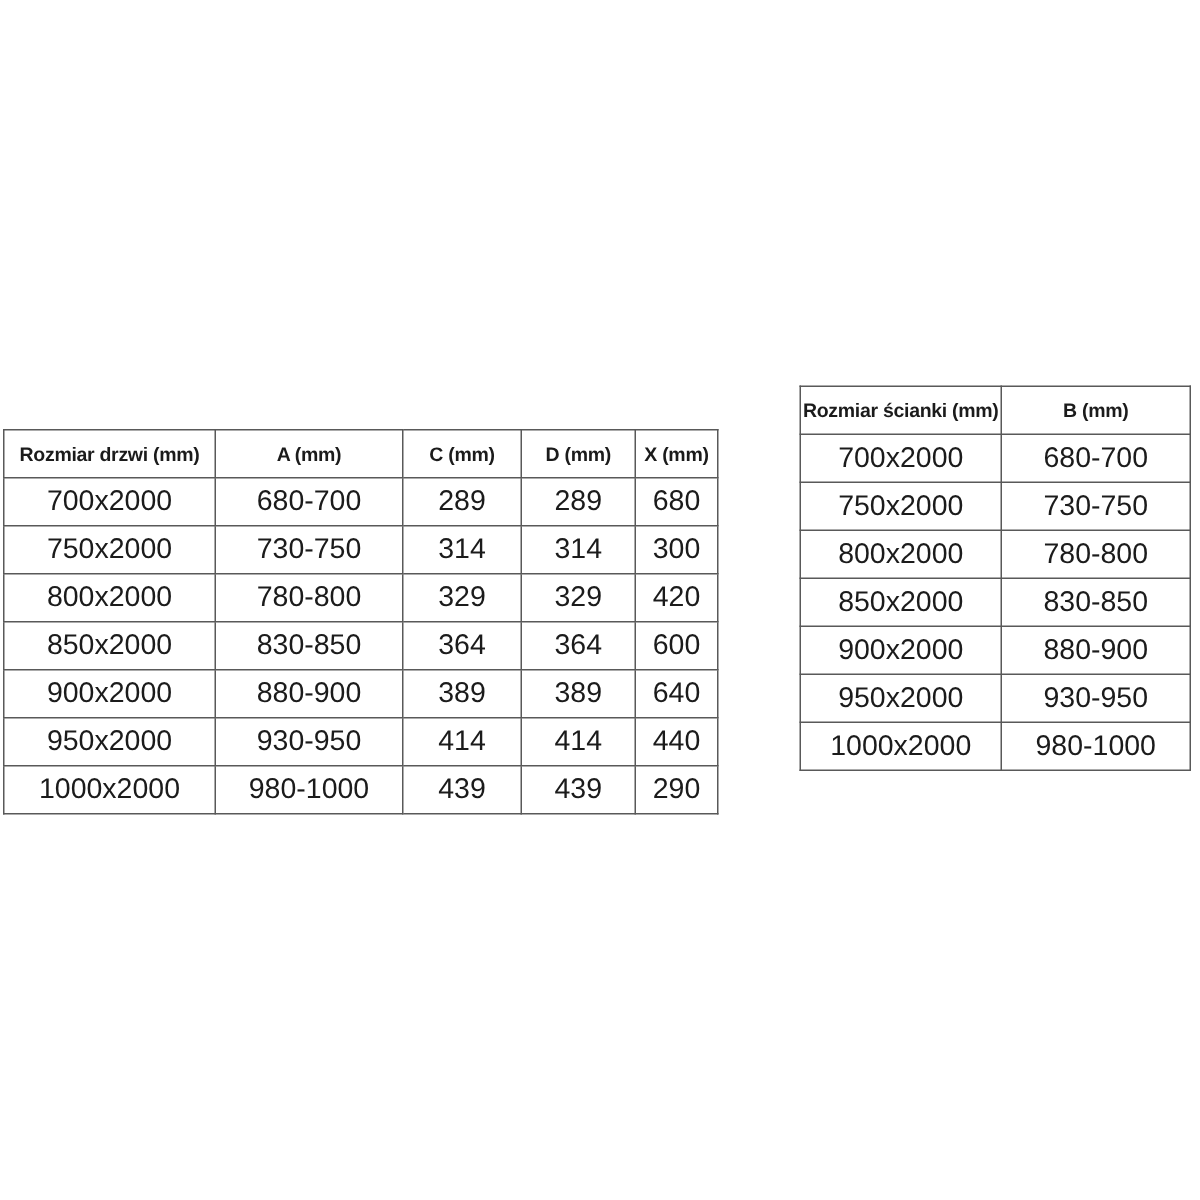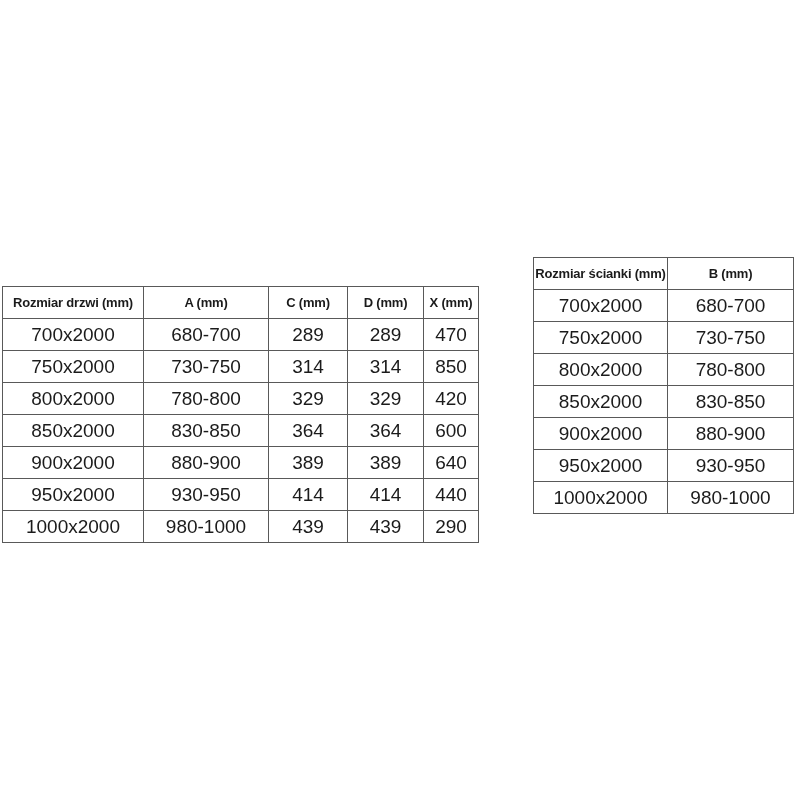--- a/index.html
+++ b/index.html
@@ -66,28 +66,28 @@
           <th>D (mm)</th>
           <th>X (mm)</th>
         </tr>
       </thead>
       <tbody>
         <tr>
           <td>700x2000</td>
           <td>680-700</td>
           <td>289</td>
           <td>289</td>
-          <td>470</td>
+          <td>680</td>
         </tr>
         <tr>
           <td>750x2000</td>
           <td>730-750</td>
           <td>314</td>
           <td>314</td>
-          <td>850</td>
+          <td>300</td>
         </tr>
         <tr>
           <td>800x2000</td>
           <td>780-800</td>
           <td>329</td>
           <td>329</td>
           <td>420</td>
         </tr>
         <tr>
           <td>850x2000</td>

